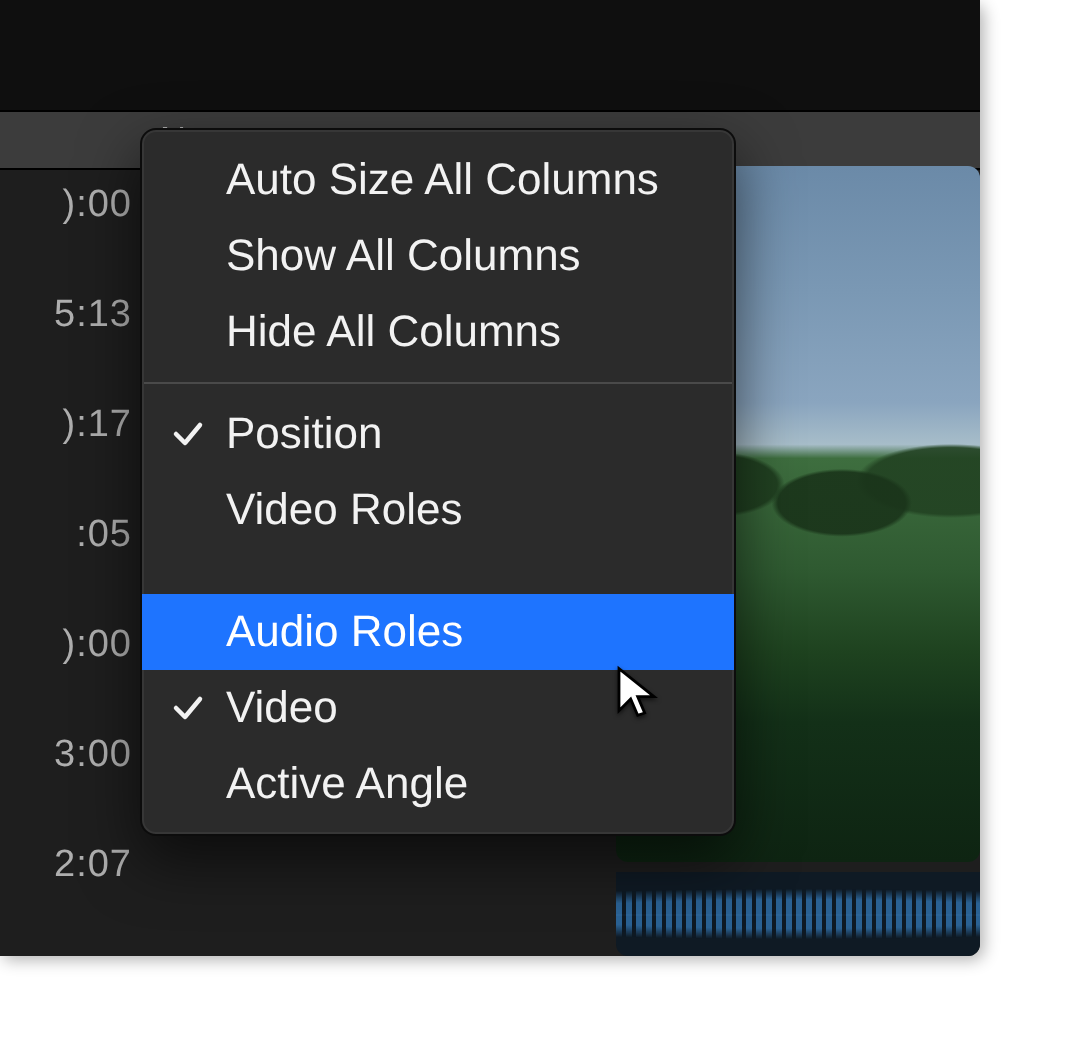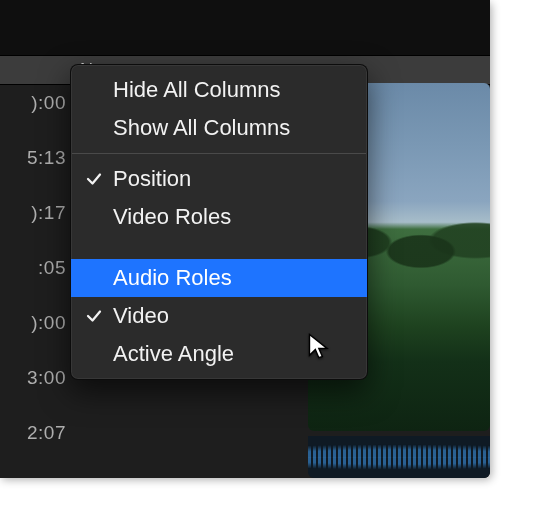--- a/index.html
+++ b/index.html
@@ -180,22 +180,23 @@
         <div class="tc">2:07</div>
       </div>
 
     <div class="viewer"></div>
     <div class="waveform">
         <div class="wf"></div>
       </div>
   </div>
 
   <div class="menu" id="ctx-menu">
+      <div class="item">Auto Size All Columns</div>
+      <div class="item">Show All Columns</div>
       <div class="item">Hide All Columns</div>
-      <div class="item">Show All Columns</div>
       <div class="sep"></div>
       <div class="item"><span class="check">
           <svg viewBox="0 0 24 24">
             <path d="M4 12 L10 18 L20 6" fill="none" stroke="currentColor" stroke-width="3" stroke-linecap="round" stroke-linejoin="round"></path>
           </svg>
         </span><span>Position</span></div>
       <div class="item"><span>Video Roles</span></div>
       <div class="item highlight"><span>Audio Roles</span></div>
       <div class="item"><span class="check">
           <svg viewBox="0 0 24 24">

